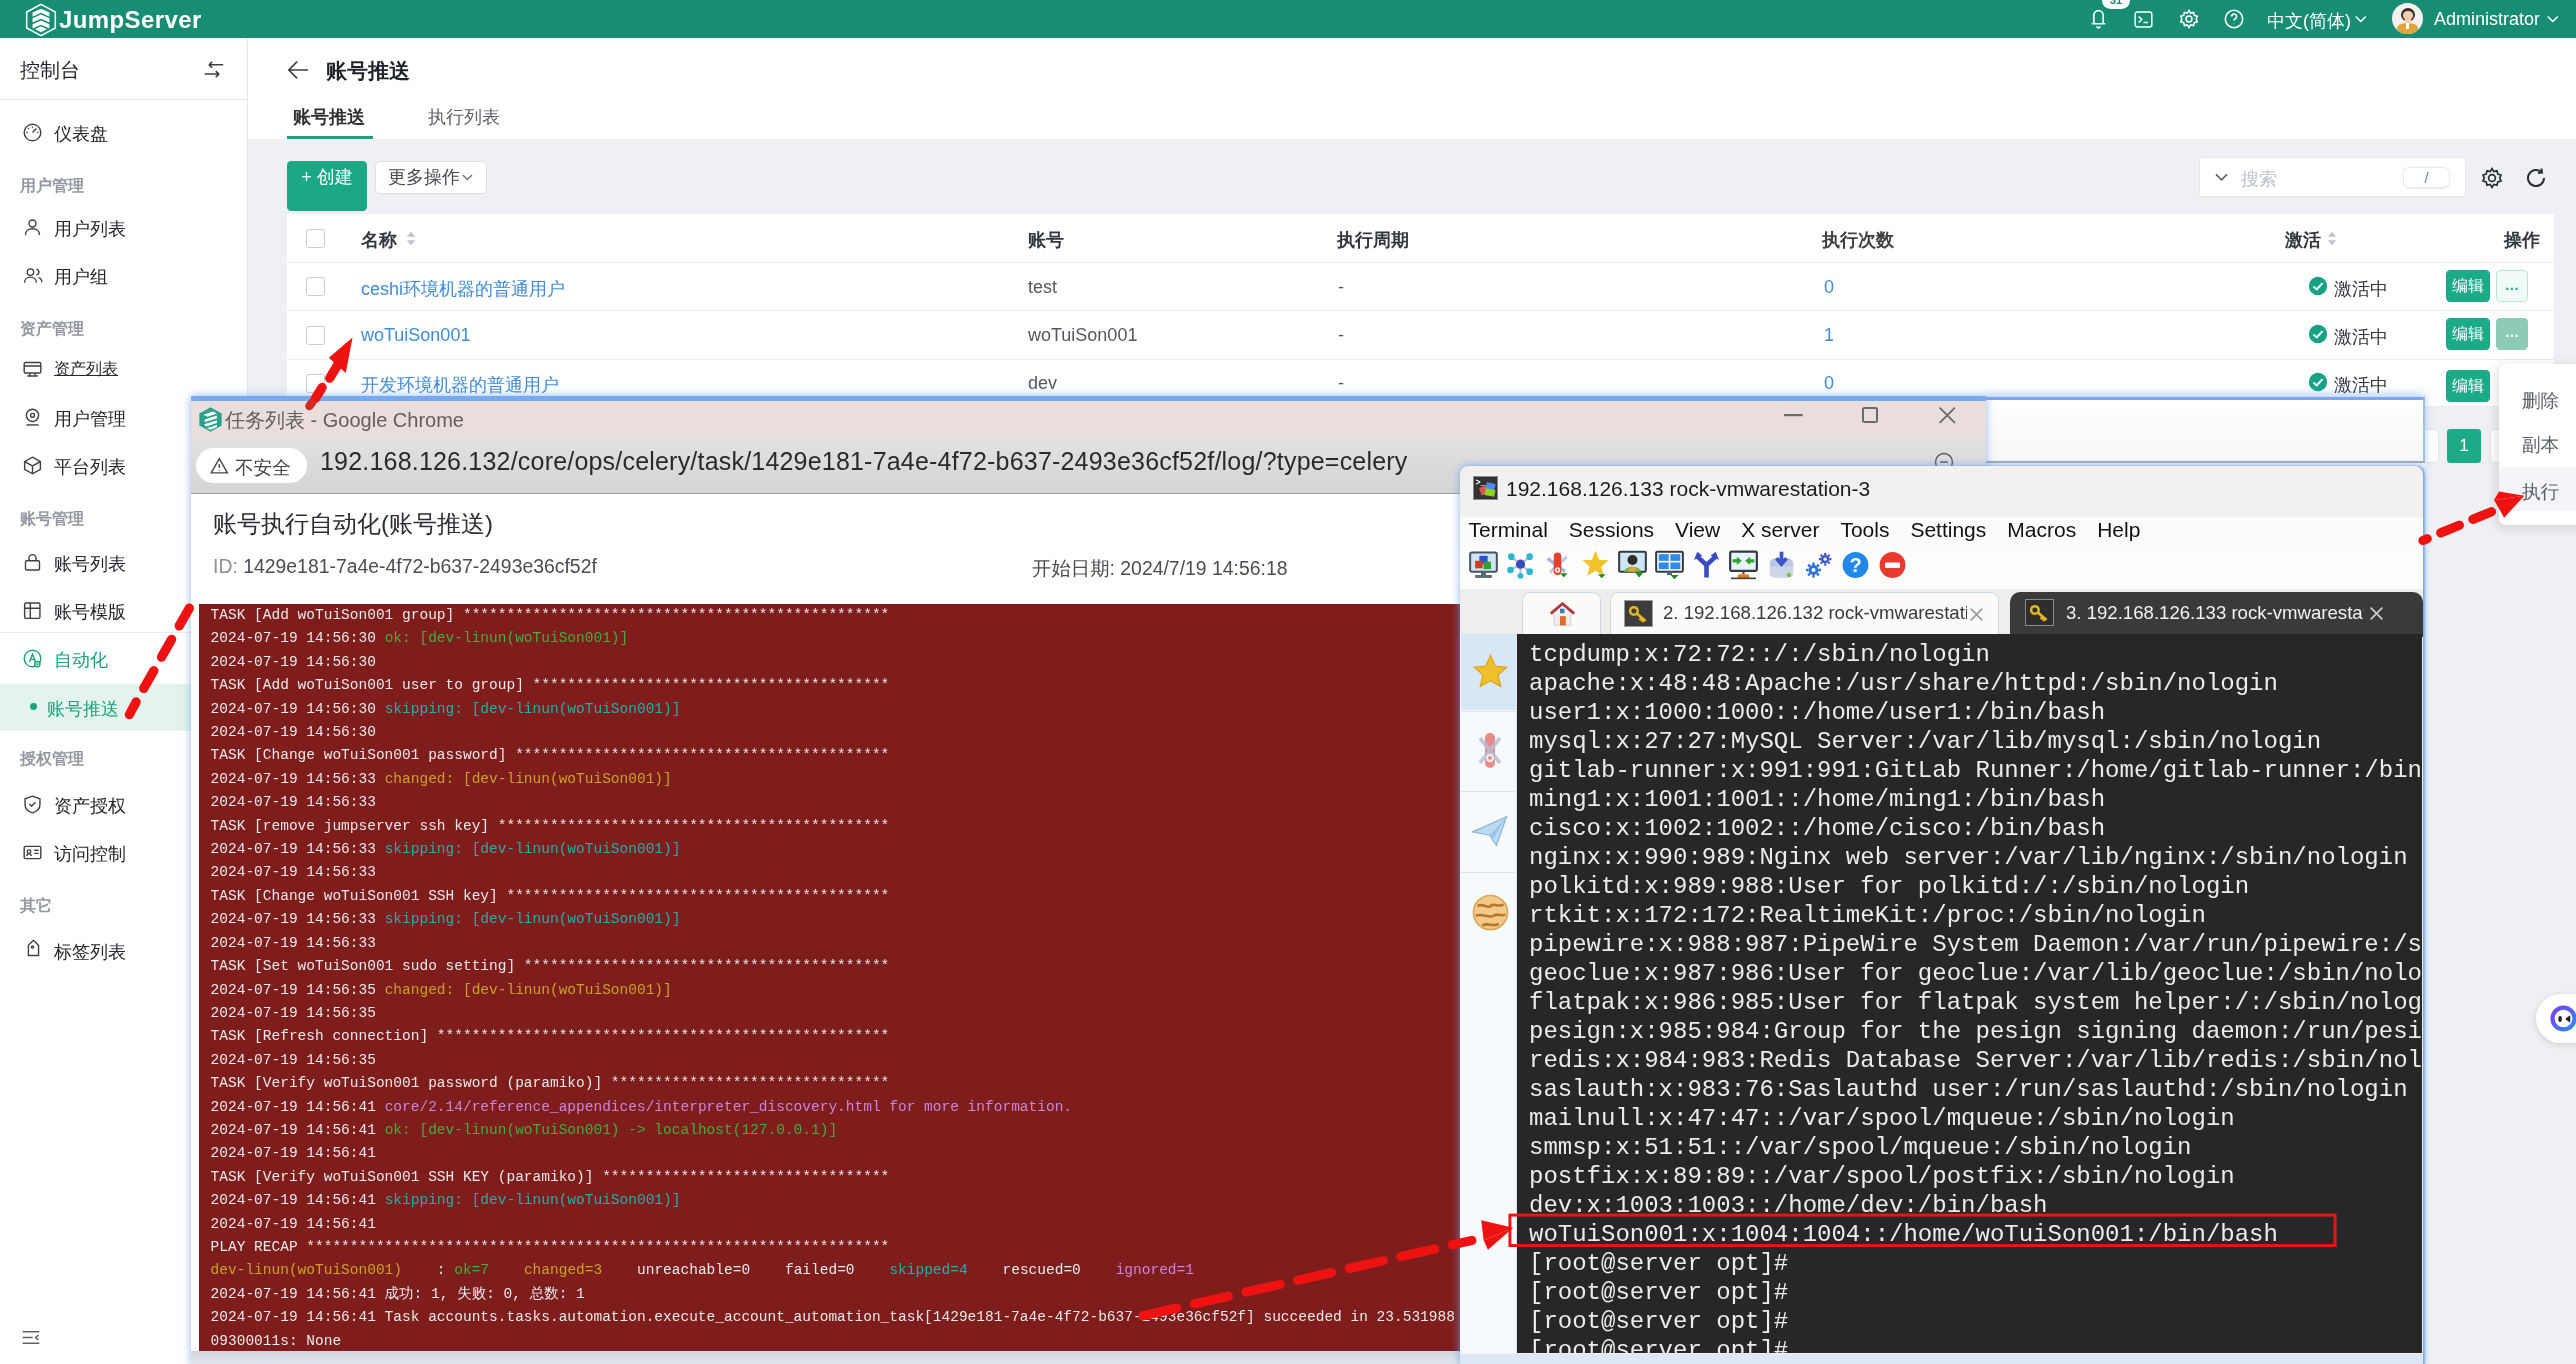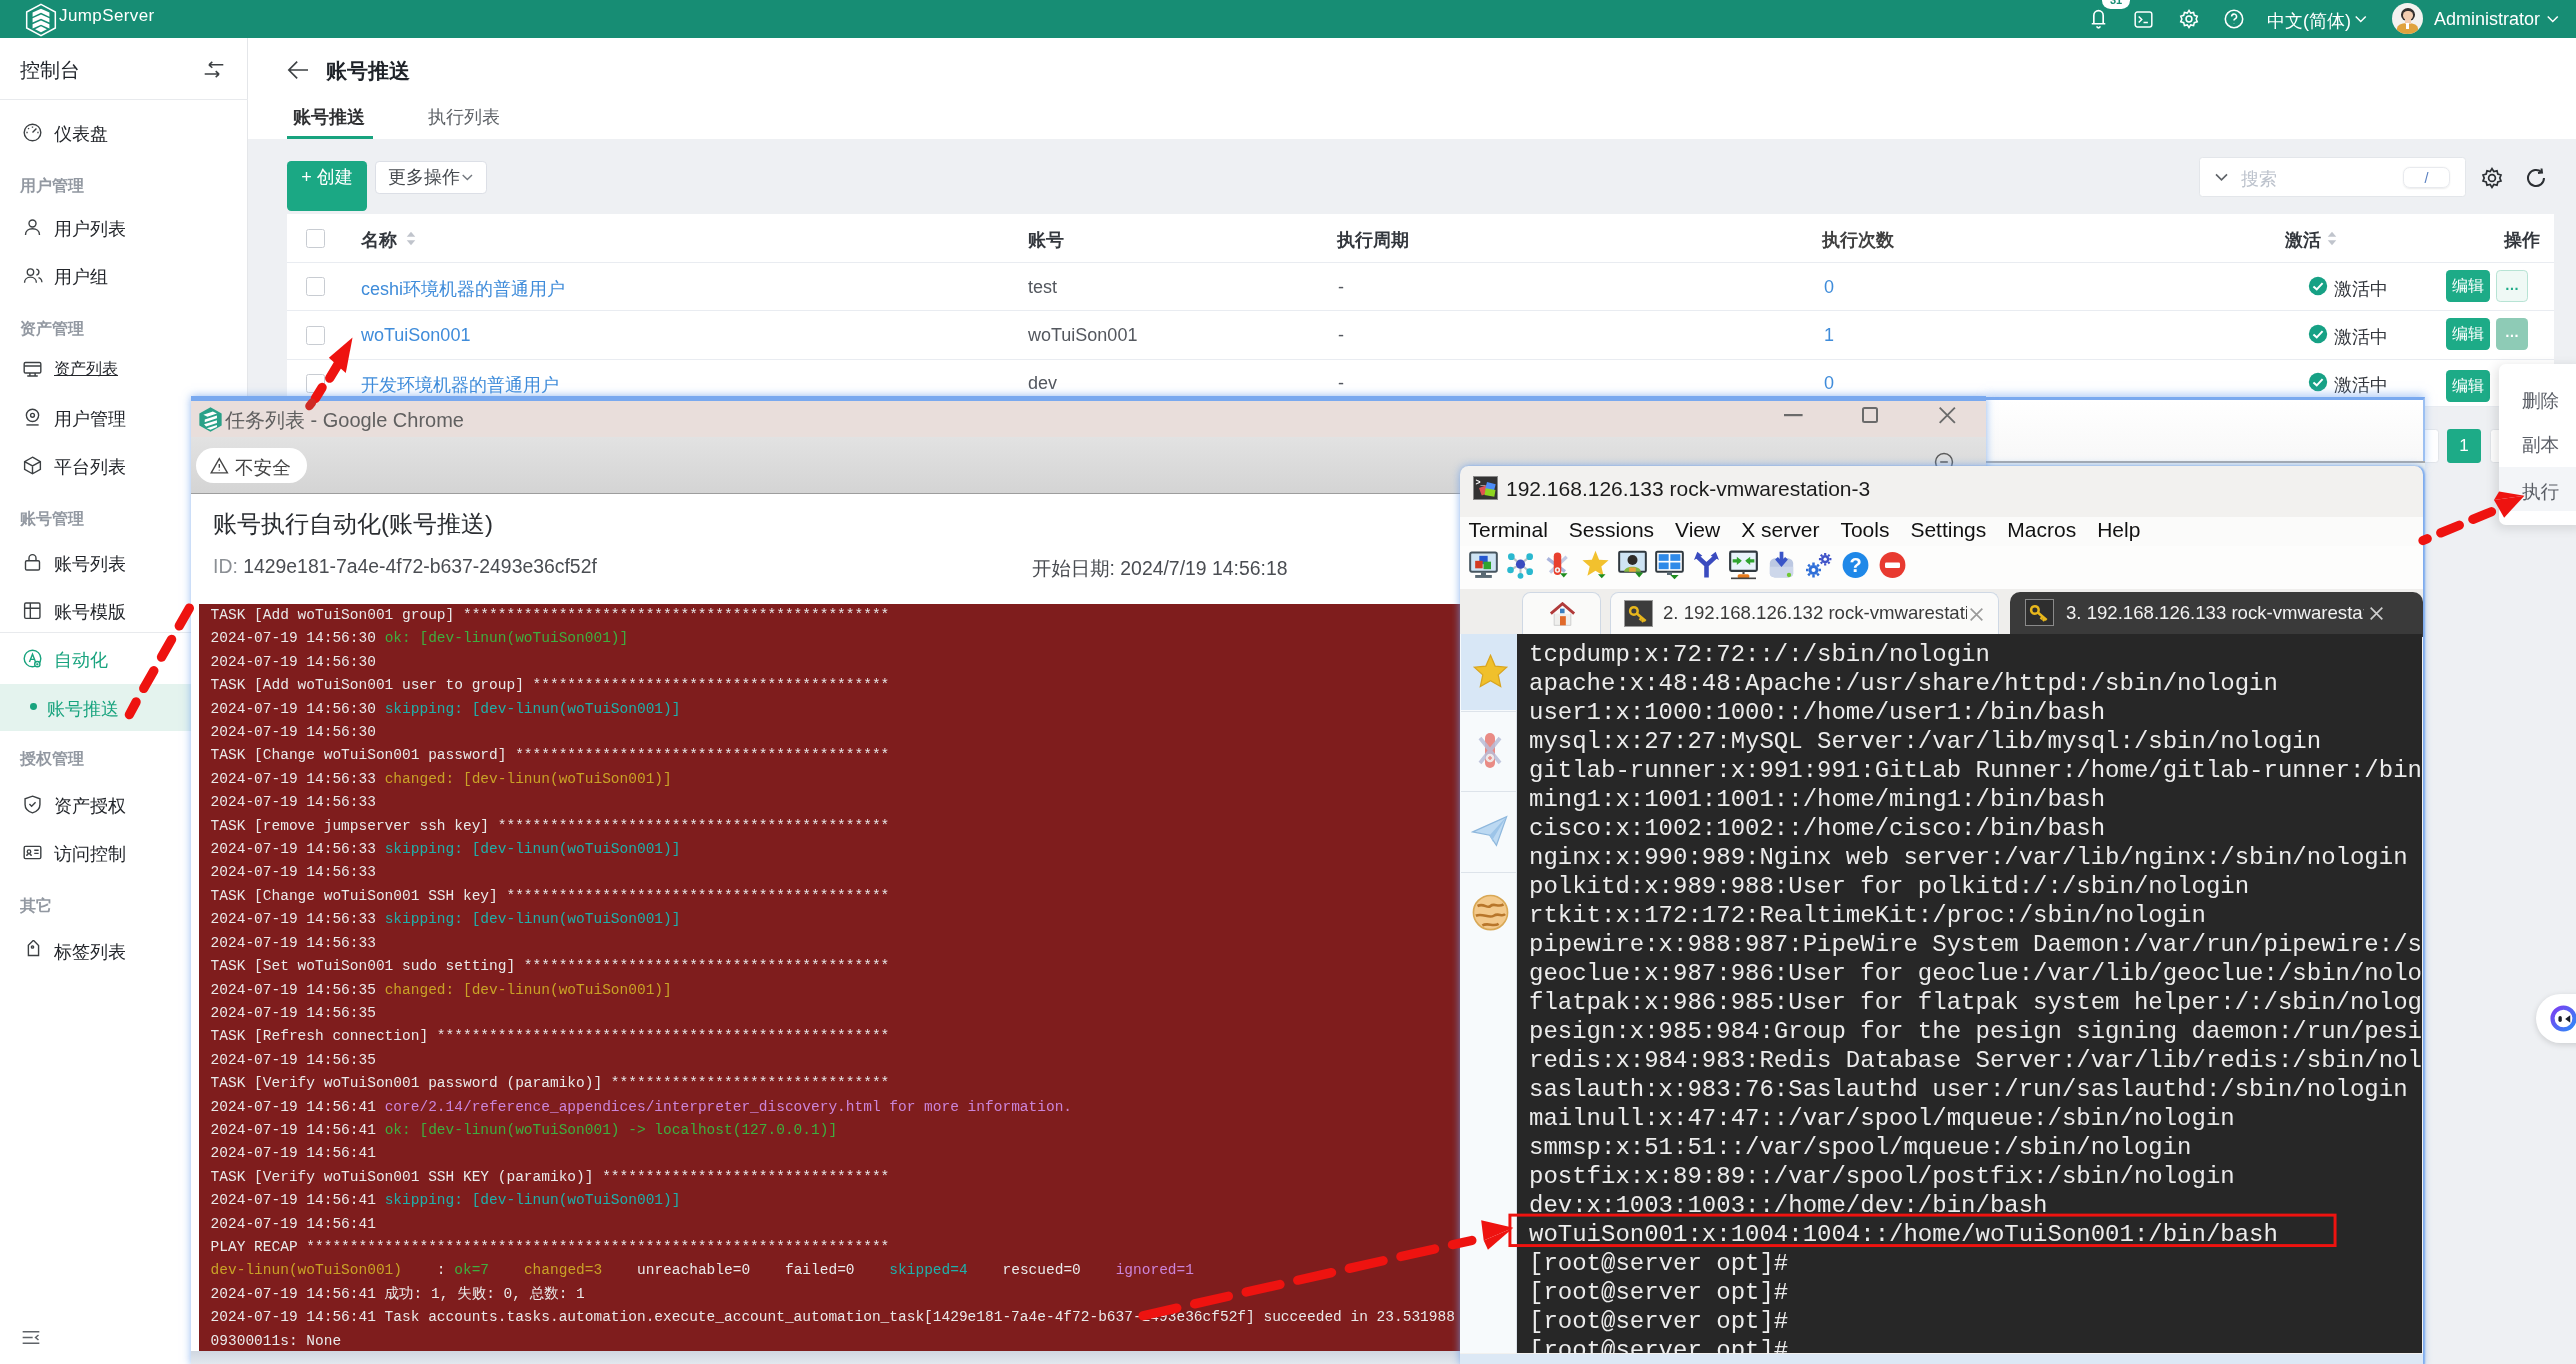--- a/index.html
+++ b/index.html
@@ -14,21 +14,21 @@
 
 <div class="abs" id="topbar" style="left:0;top:0;width:2576px;height:38px;background:#178d74;">
 
   <svg class="abs" style="left:24.5px;top:2.5px;" width="32" height="34" viewBox="0 0 38 40">
     <path d="M19 1.5 L36 10.5 L36 29.5 L19 38.5 L2 29.5 L2 10.5 Z" fill="none" stroke="#fff" stroke-width="1.8"></path>
     <path d="M9 11 L19 6.5 L29 11 L29 16 L19 11.5 L9 16 Z" fill="#fff"></path>
     <path d="M9 18 L19 13.5 L29 18 L29 23 L19 18.5 L9 23 Z" fill="#fff"></path>
     <path d="M9 25 L19 20.5 L29 25 L29 30 L19 25.5 L9 30 Z" fill="#fff"></path>
     <path d="M12 31 L19 27.5 L26 31 L19 34.5 Z" fill="#fff"></path>
   </svg>
-  <div class="abs" style="left:59px;top:6px;font-size:17px;font-weight:normal;color:#fff;letter-spacing:0.4px;">JumpServer</div>
+  <div class="abs" style="left:59px;top:6px;font-size:24px;font-weight:bold;color:#fff;letter-spacing:0.4px;">JumpServer</div>
 
   <svg class="abs" style="left:2086px;top:6px;" width="25" height="25" viewBox="0 0 24 24" fill="none" stroke="#fff" stroke-width="1.6">
       <path d="M5.5 17 L18.5 17 M7.5 17 L7.5 9 a4.5 4.5 0 0 1 9 0 L16.5 17 M10.5 19.5 a1.5 1.5 0 0 0 3 0"></path>
     </svg>
   <div class="abs" style="left:2102px;top:-8.5px;width:28px;height:17px;background:#fff;border-radius:8.5px;color:#178d74;font-size:11px;font-weight:bold;text-align:center;line-height:17px;">31</div>
   <svg class="abs" style="left:2133px;top:8.5px;" width="21" height="21" viewBox="0 0 24 24" fill="none" stroke="#fff" stroke-width="1.7">
       <rect x="2.5" y="3.5" width="19" height="17" rx="2.5"></rect>
       <path d="M6.5 8.5 L10 12 L6.5 15.5 M12 15.5 L17 15.5"></path>
     </svg>
   <svg class="abs" style="left:2178px;top:7.6px;" width="22" height="22" viewBox="0 0 24 24" fill="none" stroke="#fff" stroke-width="1.7">
@@ -285,20 +285,21 @@
     </svg>
 
   <div class="abs" style="left:0;top:36px;width:1795px;height:57px;background:linear-gradient(#e2e2e2,#d4d4d4);border-bottom:1.7px solid #9d9d9d;"></div>
   <div class="abs" style="left:5px;top:47px;width:111px;height:35px;background:#fff;border-radius:18px;">
     <svg class="abs" style="left:14.4px;top:8.5px;" width="18.6" height="17" viewBox="0 0 24 22" fill="none" stroke="#454545" stroke-width="1.8">
         <path d="M12 2 L22.5 20.5 L1.5 20.5 Z"></path>
         <path d="M12 9 L12 14 M12 16.5 L12 17.5"></path>
       </svg>
     <div class="abs" style="left:39px;top:6.8px;font-size:18.6px;color:#454545;">不安全</div>
   </div>
+  <div class="abs" style="left:129px;top:46px;font-size:25px;letter-spacing:0.2px;color:#2a2a2e;">192.168.126.132/core/ops/celery/task/1429e181-7a4e-4f72-b637-2493e36cf52f/log/?type=celery</div>
   <svg class="abs" style="left:1742px;top:50px;" width="22" height="22" viewBox="0 0 26 26" fill="none" stroke="#5a5a5a" stroke-width="1.8">
       <circle cx="13" cy="13" r="10"></circle>
       <path d="M8.5 13 L17.5 13"></path>
     </svg>
 
   <div class="abs" style="left:22px;top:107px;font-size:24px;color:#2a2d31;">账号执行自动化(账号推送)</div>
   <div class="abs" style="left:22px;top:154px;font-size:19.4px;color:#8b8f94;">ID: <span style="color:#4a4d52;">1429e181-7a4e-4f72-b637-2493e36cf52f</span></div>
   <div class="abs" style="left:841px;top:154px;font-size:19.4px;color:#4a4d52;">开始日期: 2024/7/19 14:56:18</div>
 
   <div class="abs mono" id="chromelog" style="left:7.6px;top:203px;width:1780px;height:747px;background:#7f1d1d;color:#e9e9e9;font-size:14.5px;line-height:23.4px;padding:0 0 0 12px;white-space:pre;overflow:hidden;">TASK [Add woTuiSon001 group] *************************************************

